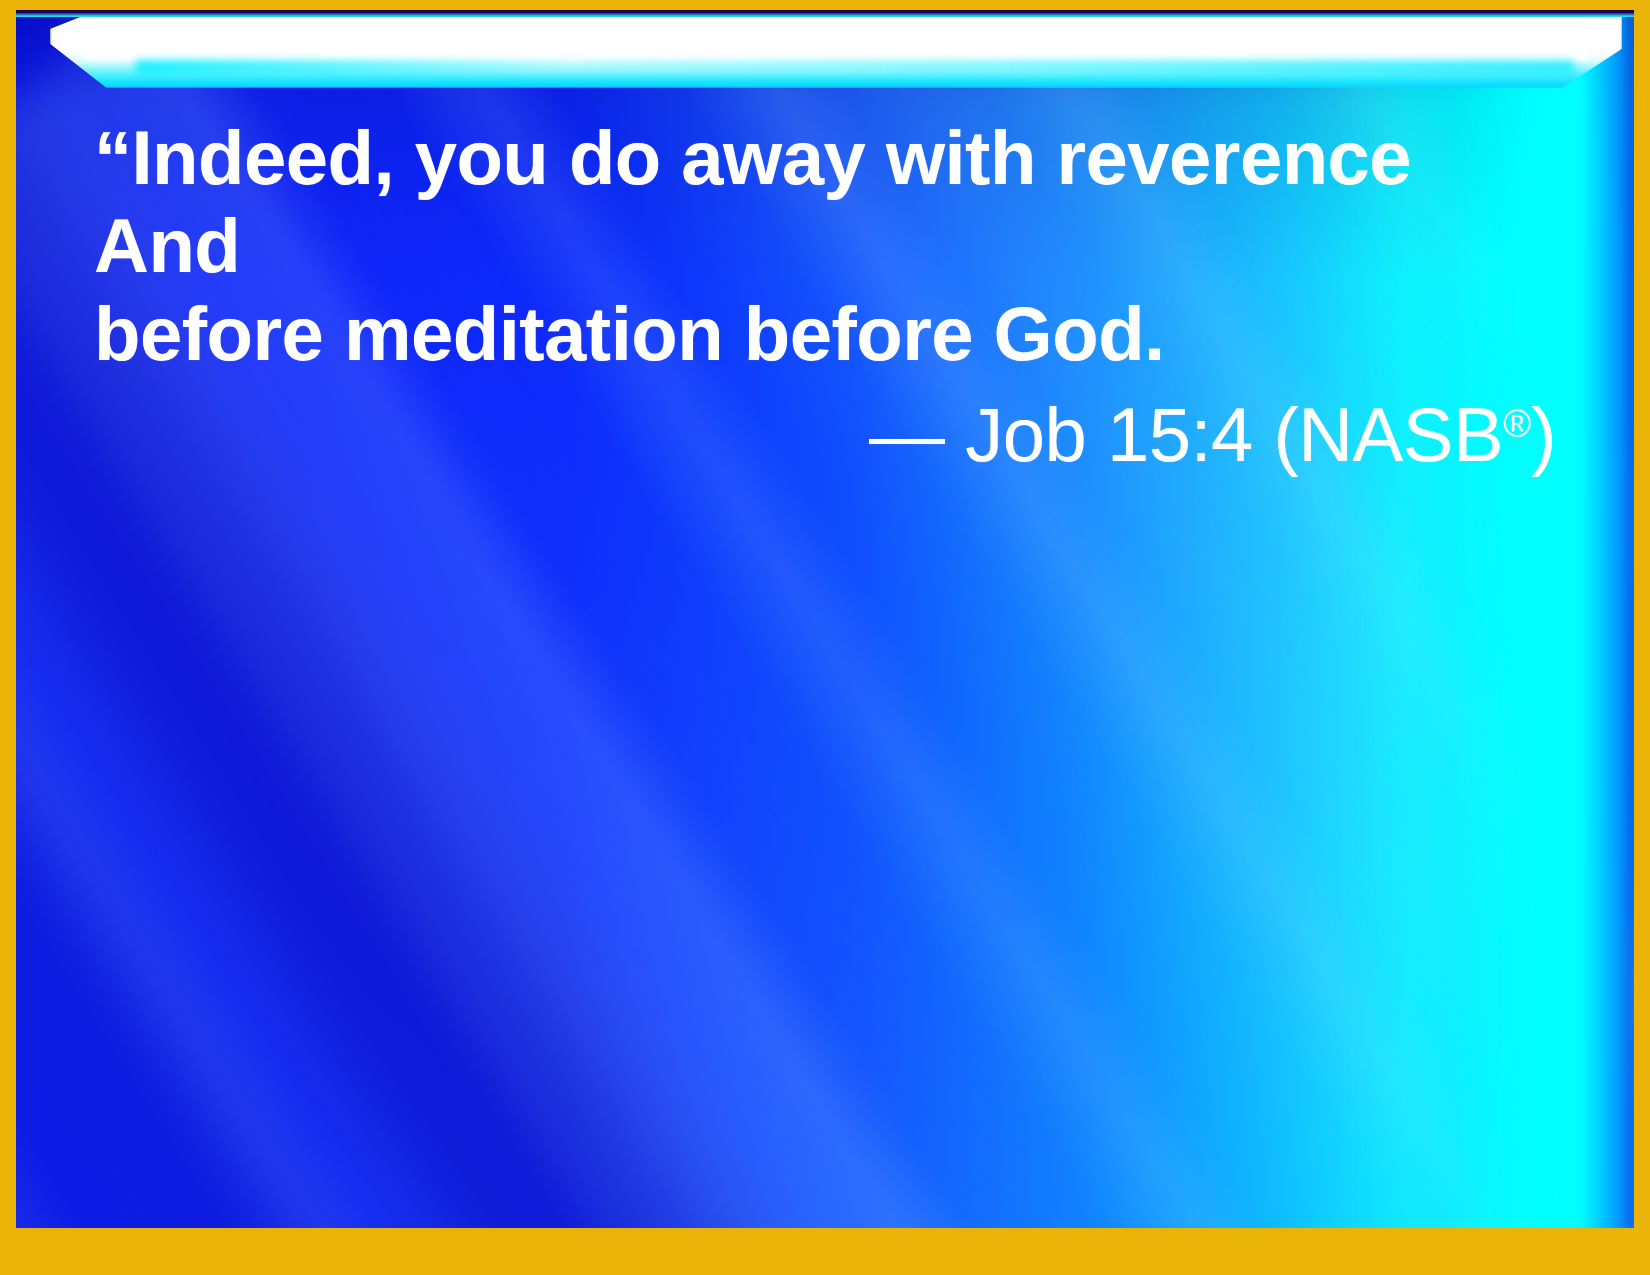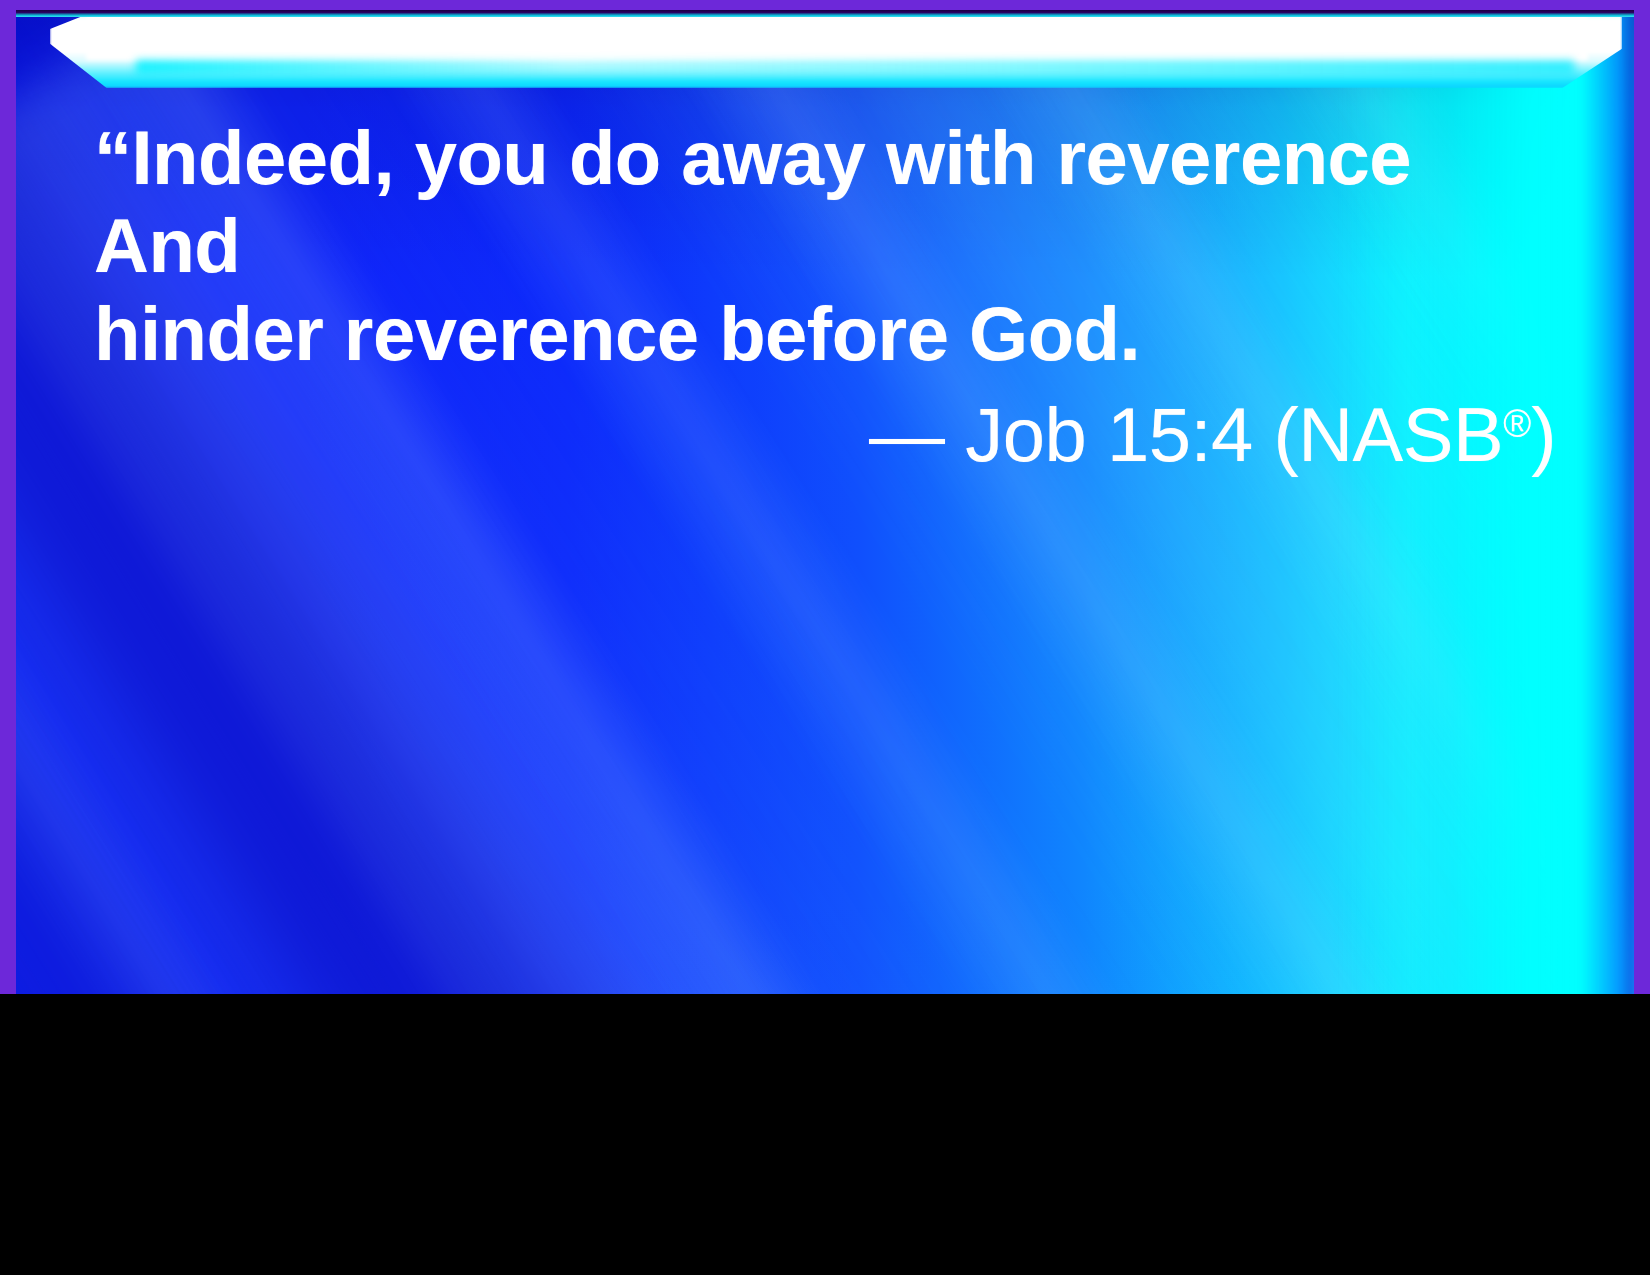--- a/index.html
+++ b/index.html
@@ -12,22 +12,22 @@
     width: 1650px;
     height: 1275px;
     overflow: hidden;
     font-family: "Liberation Sans", "DejaVu Sans", sans-serif;
   }
 
   
   .slide {
     position: relative;
     width: 1650px;
-    height: 994px;
-    background: #6d28d9;
+    height: 1275px;
+    background: #eab308;
     overflow: hidden;
   }
 
   
   .art-panel {
     position: absolute;
     left: 16px;
     top: 10px;
     width: 1618px;
     height: 1218px;
@@ -281,20 +281,20 @@
 
     <div class="top-banner">
       <div class="banner-glow"></div>
       <div class="banner-core"></div>
       <div class="banner-cyan-under"></div>
       <div class="banner-topline"></div>
     </div>
 
     <div class="verse-block">
       <div class="verse-line">“Indeed, you do away with reverence And</div>
-      <div class="verse-line">hinder reverence before God.</div>
+      <div class="verse-line">before meditation before God.</div>
       <div class="attribution">
         <span>— Job 15:4 (NASB</span><span class="reg">®</span><span>)</span>
       </div>
     </div>
 
   </div>
 </div>
 
 </body></html>

